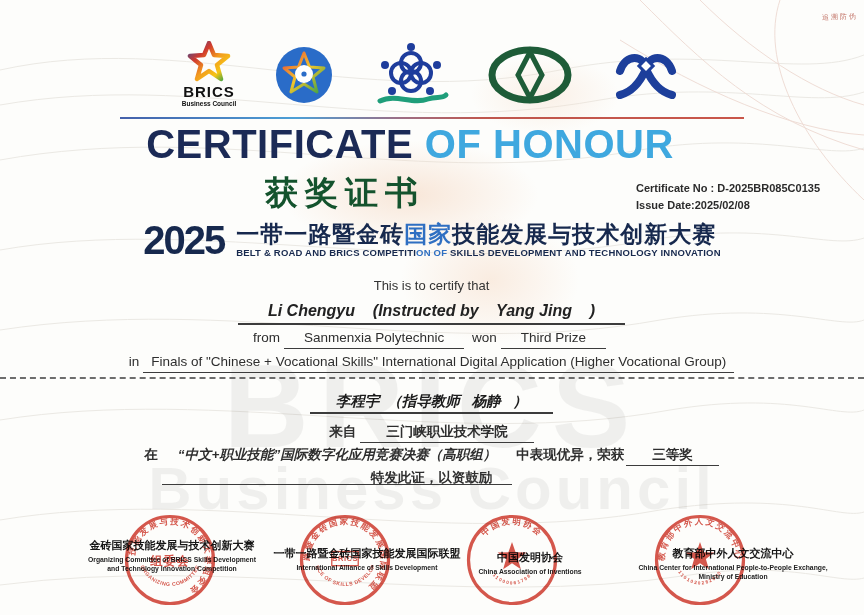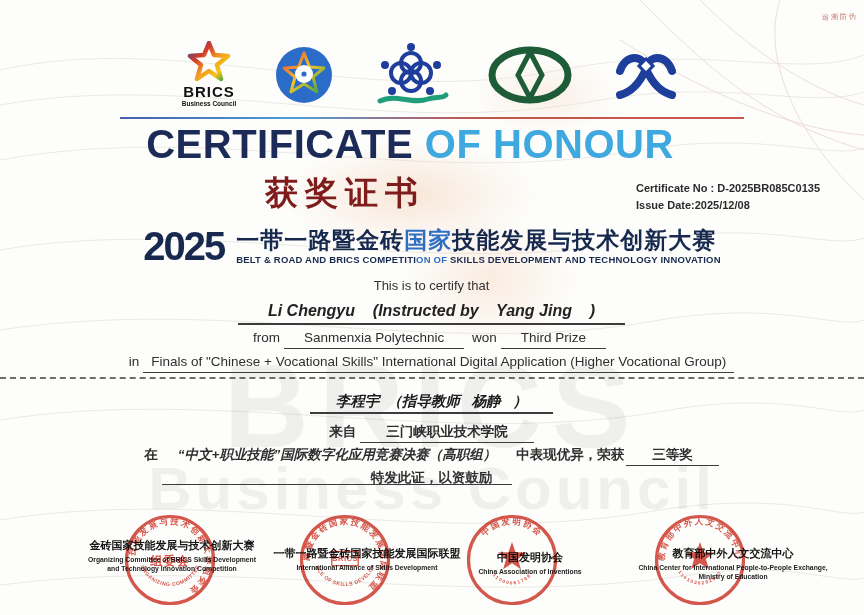--- a/index.html
+++ b/index.html
@@ -22,24 +22,24 @@
   .brics-logo-text{font-weight:800;font-size:15px;letter-spacing:1px;color:#111;line-height:1;margin-top:1px;}
   .brics-logo-sub{font-weight:700;font-size:6.5px;color:#111;line-height:1.4;}
 
   .spectrum-line{position:absolute;top:117px;left:120px;right:120px;height:2px;z-index:1;opacity:.85;
     background:linear-gradient(90deg,#24459c 0%,#2d8fd0 28%,#8c5570 45%,#b43a30 58%,#c0392b 100%);}
 
   .title-en{position:absolute;top:122px;left:0;width:820px;text-align:center;z-index:2;
     font-size:40px;font-weight:700;letter-spacing:0.5px;color:#1b2a56;}
   .title-en .light{color:#3fa8df;}
   .title-cn{position:absolute;top:171px;left:0;width:690px;text-align:center;z-index:2;
-    font-size:33px;font-weight:800;letter-spacing:7px;color:#7f1d1d;}
+    font-size:33px;font-weight:800;letter-spacing:7px;color:#14532d;}
   .cert-meta{position:absolute;left:636px;top:180px;z-index:2;font-size:11px;font-weight:700;color:#2b2b2b;line-height:1.55;}
 
-  .headline{position:absolute;top:221px;left:0;right:0;display:flex;justify-content:center;align-items:center;gap:12px;z-index:2;margin-top:6px;}
+  .headline{position:absolute;top:221px;left:0;right:0;display:flex;justify-content:center;align-items:flex-start;gap:12px;z-index:2;}
   .headline .year{font-size:40px;font-weight:800;letter-spacing:-2px;color:#17294e;line-height:.95;}
   .head-cn{font-size:23px;font-weight:800;letter-spacing:1px;color:#17294e;line-height:1.15;}
   .head-en{font-size:9.5px;font-weight:700;color:#17294e;letter-spacing:.2px;}
   .hl{color:#2f6fc2;}
 
   .line{position:absolute;left:0;right:1px;text-align:center;z-index:2;font-size:13.5px;color:#2e2e2e;}
   .certify-line{top:278px;font-size:13px;color:#333;}
   .u{border-bottom:1.6px solid #3c3c3c;display:inline-block;line-height:1.25;}
   .en-name{top:301px;font-size:16px;font-weight:700;font-style:italic;color:#222;}
   .en-name .u{padding:0 30px 2px;border-bottom-width:2px;white-space:pre;font-style:italic;}
@@ -186,21 +186,21 @@
   <div class="spectrum-line"></div>
 
   <div class="title-en">
     <span>CERTIFICATE</span>
     <span class="light">OF HONOUR</span>
   </div>
   <div class="title-cn">获奖证书</div>
 
   <div class="cert-meta">
     <div>Certificate No : D-2025BR085C0135</div>
-    <div>Issue Date:2025/12/08</div>
+    <div>Issue Date:2025/02/08</div>
   </div>
 
   <div class="headline">
     <div class="year">2025</div>
     <div>
       <div class="head-cn"><span>一带一路暨金砖</span><span class="hl">国家</span><span>技能发展与技术创新大赛</span></div>
       <div class="head-en"><span>BELT &amp; ROAD AND BRICS COMPETITI</span><span class="hl">ON OF</span><span> SKILLS DEVELOPMENT AND TECHNOLOGY INNOVATION</span></div>
     </div>
   </div>
 

